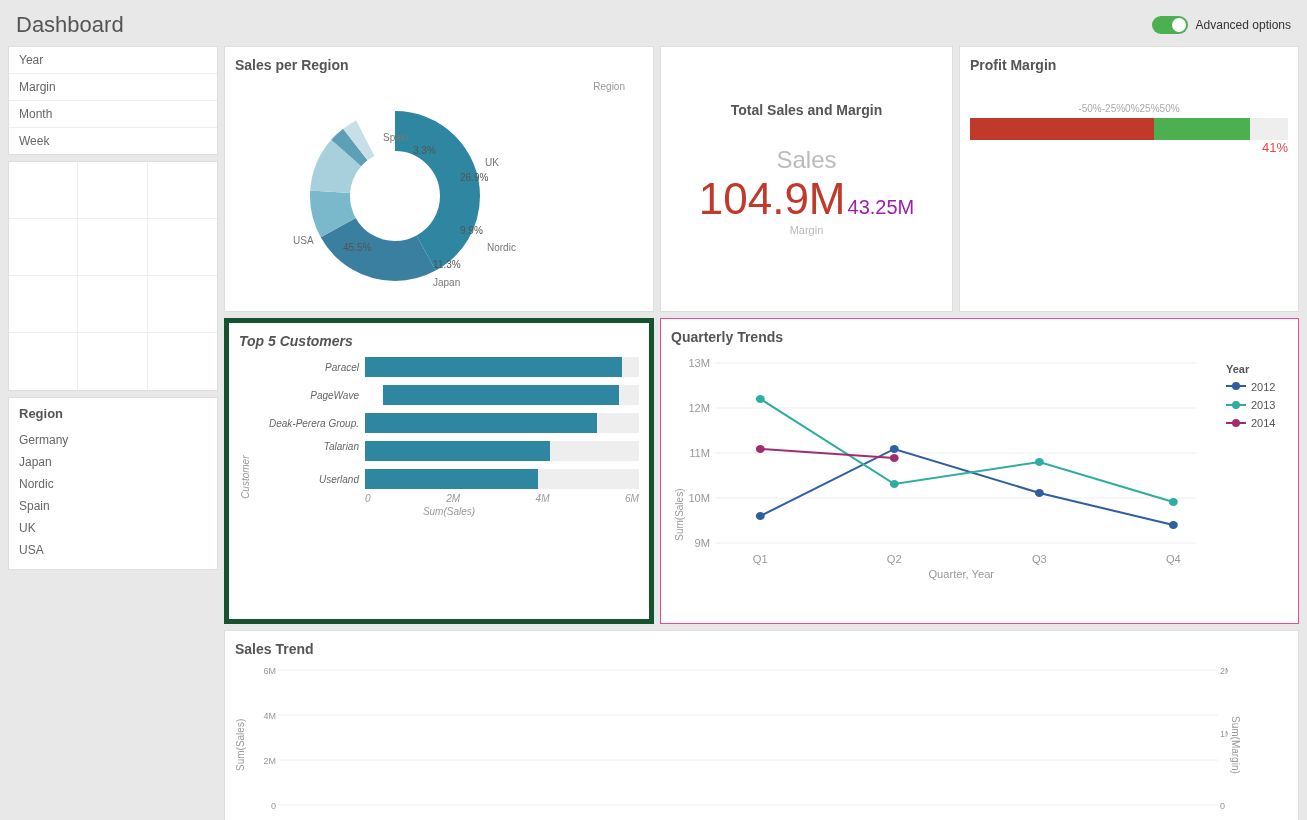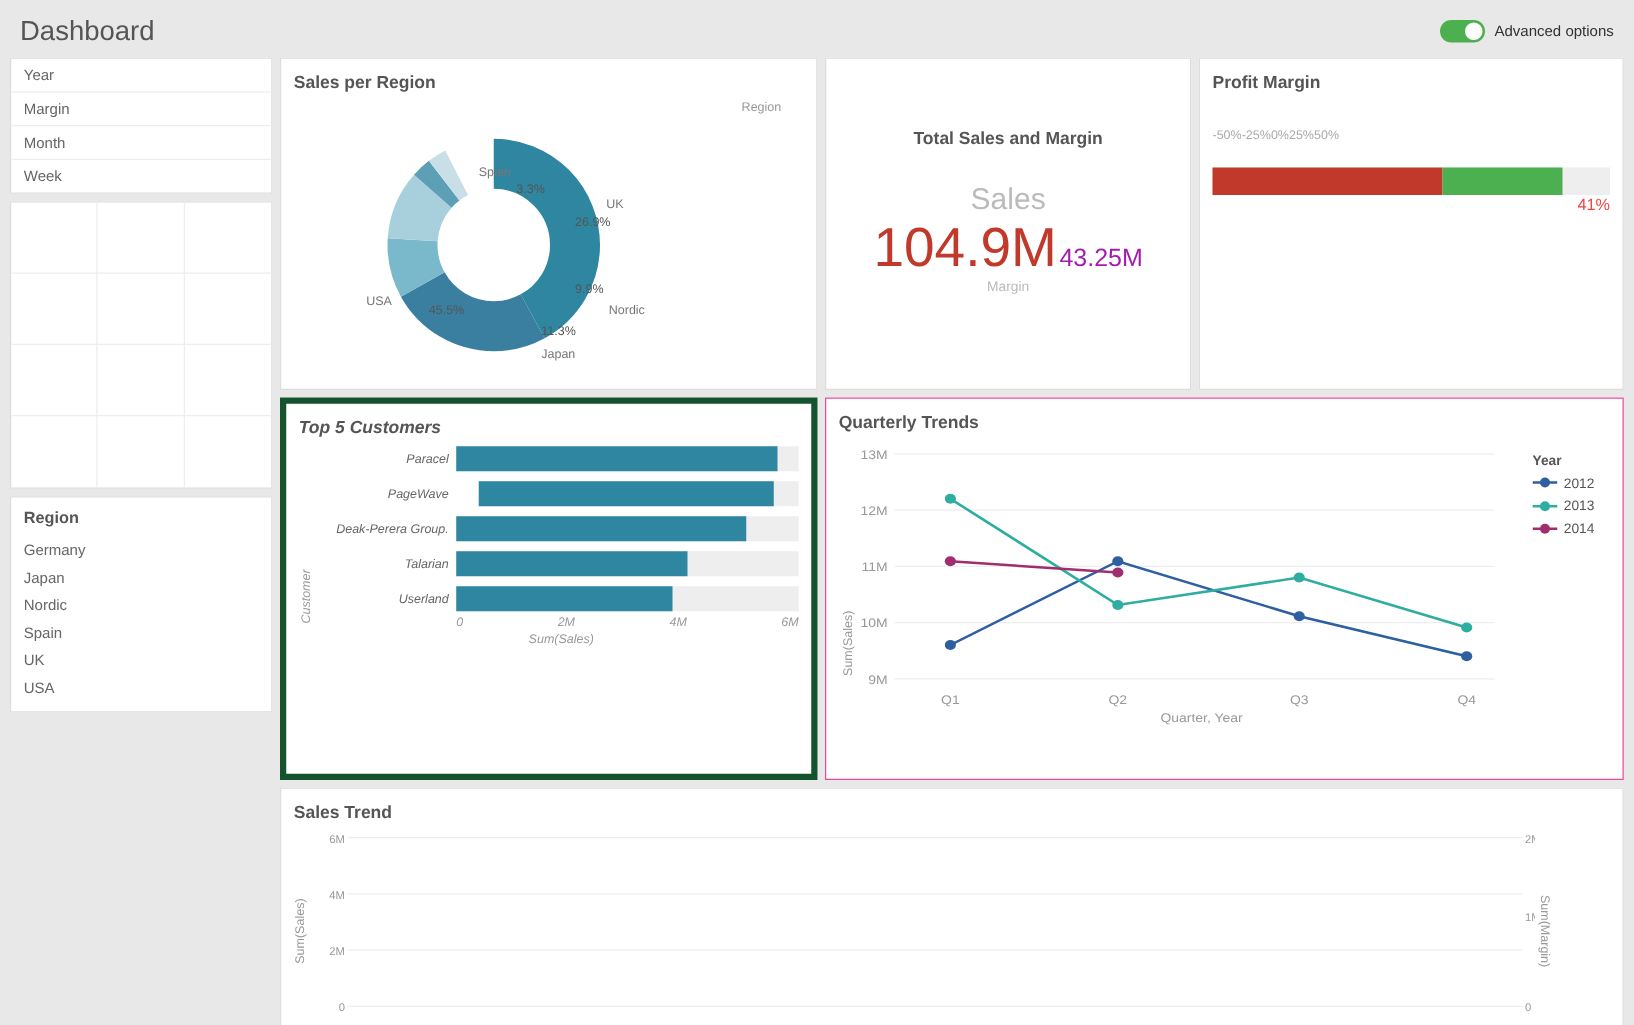--- a/index.html
+++ b/index.html
@@ -32,21 +32,21 @@
 
     
     .sales-region { background: white; border: 1px solid #ddd; width: 430px; flex-shrink: 0; padding: 10px; }
     .panel-title { font-size: 14px; font-weight: 600; color: #555; margin-bottom: 8px; }
 
     
     .total-sales { background: white; border: 1px solid #ddd; flex: 1; padding: 10px; display: flex; flex-direction: column; justify-content: center; align-items: center; }
 
     
     .profit-margin { background: white; border: 1px solid #ddd; width: 340px; flex-shrink: 0; padding: 10px; }
-    .pm-axis { display: flex; justify-content: flex-start; font-size: 10px; color: #aaa; margin-bottom: 20px; }
+    .pm-axis { display: flex; justify-content: center; font-size: 10px; color: #aaa; margin-bottom: 4px; }
     .pm-bar-container { position: relative; height: 22px; background: #eee; }
     .pm-bar-red { position: absolute; left: 0; top: 0; height: 100%; background: #c0392b; width: 58%; }
     .pm-bar-green { position: absolute; left: 58%; top: 0; height: 100%; background: #4caf50; width: 30%; }
 
     
     .middle-row { display: flex; gap: 6px; }
 
     
     .top-customers { background: white; border: 5px solid #14532d; width: 430px; flex-shrink: 0; padding: 10px; font-style: italic; }
 
@@ -203,21 +203,21 @@
                 </div>
               </div>
 
               <div style="display:flex; align-items:center; gap:6px;">
                 <div style="width:100px; text-align:right; font-size:10px; color:#666;">Deak-Perera Group.</div>
                 <div style="flex:1; height:20px; position:relative; background:#eee;">
                   <div style="width:84.6%; height:100%; background:#2e86a0;"></div>
                 </div>
               </div>
 
-              <div style="display:flex; align-items:center; gap:6px;">
+              <div style="display:flex; align-items:flex-start; gap:6px;">
                 <div style="width:100px; text-align:right; font-size:10px; color:#666;">Talarian</div>
                 <div style="flex:1; height:20px; position:relative; background:#eee;">
                   <div style="width:67.7%; height:100%; background:#2e86a0;"></div>
                 </div>
               </div>
 
               <div style="display:flex; align-items:center; gap:6px;">
                 <div style="width:100px; text-align:right; font-size:10px; color:#666;">Userland</div>
                 <div style="flex:1; height:20px; position:relative; background:#eee;">
                   <div style="width:63.1%; height:100%; background:#2e86a0;"></div>

